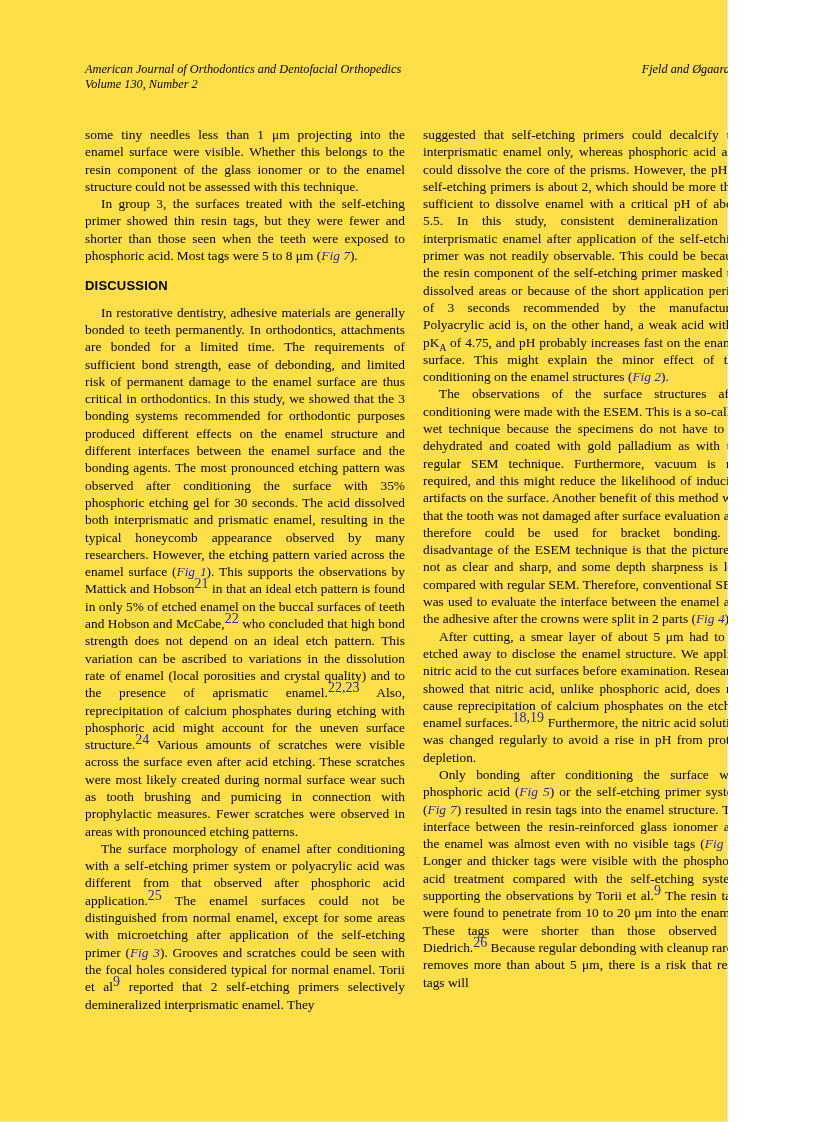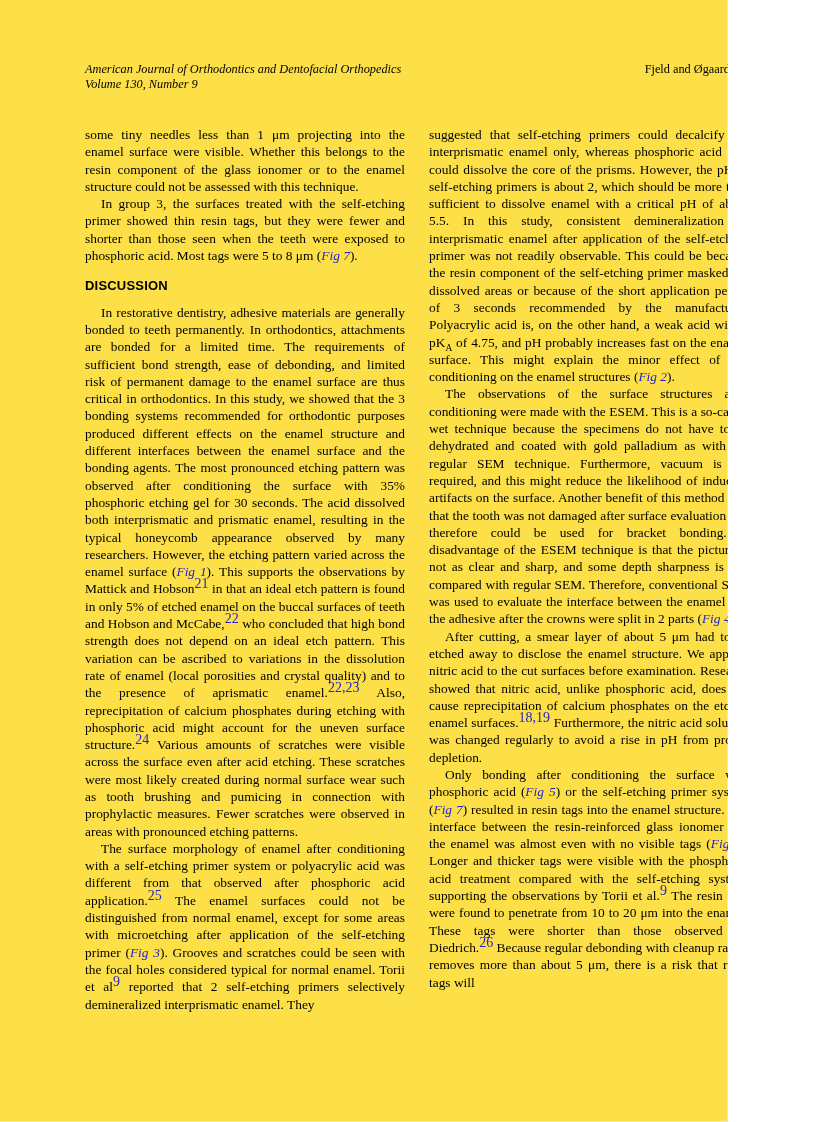--- a/index.html
+++ b/index.html
@@ -30,30 +30,31 @@
     font-size: 12.3px;
     line-height: 15px;
   }
   .header-left {
     font-style: italic;
   }
   .header-right {
     white-space: nowrap;
   }
   .authors {
+    font-style: italic;
   }
   .page-number {
     font-weight: bold;
     font-style: normal;
     font-size: 12px;
     margin-left: 7px;
   }
   .columns {
     display: flex;
-    gap: 24px;
+    gap: 18px;
     margin-top: 34px;
   }
   .column {
     width: 320px;
     font-size: 13.4px;
     line-height: 17.3px;
     text-align: justify;
   }
   .para {
     margin: 0;
@@ -90,21 +91,21 @@
 </style>
 </head>
 <body>
 
 <div class="page">
   <div class="content">
 
     <header class="page-header">
       <div class="header-left">
         <div class="journal-title">American Journal of Orthodontics and Dentofacial Orthopedics</div>
-        <div class="volume-line">Volume 130, Number 9</div>
+        <div class="volume-line">Volume 130, Number 2</div>
       </div>
       <div class="header-right">
         <span class="authors">Fjeld and Øgaard</span><span class="page-number">579</span>
       </div>
     </header>
 
     <main class="columns">
       <section class="column">
           <p class="para"><span>some tiny needles less than 1 μm projecting into the enamel surface were visible. Whether this belongs to the resin component of the glass ionomer or to the enamel structure could not be assessed with this technique.</span></p>
           <p class="para indent"><span>In group 3, the surfaces treated with the self-etching primer showed thin resin tags, but they were fewer and shorter than those seen when the teeth were exposed to phosphoric acid. Most tags were 5 to 8 μm (</span><a class="fig-link" href="#">Fig 7</a><span>).</span></p>

